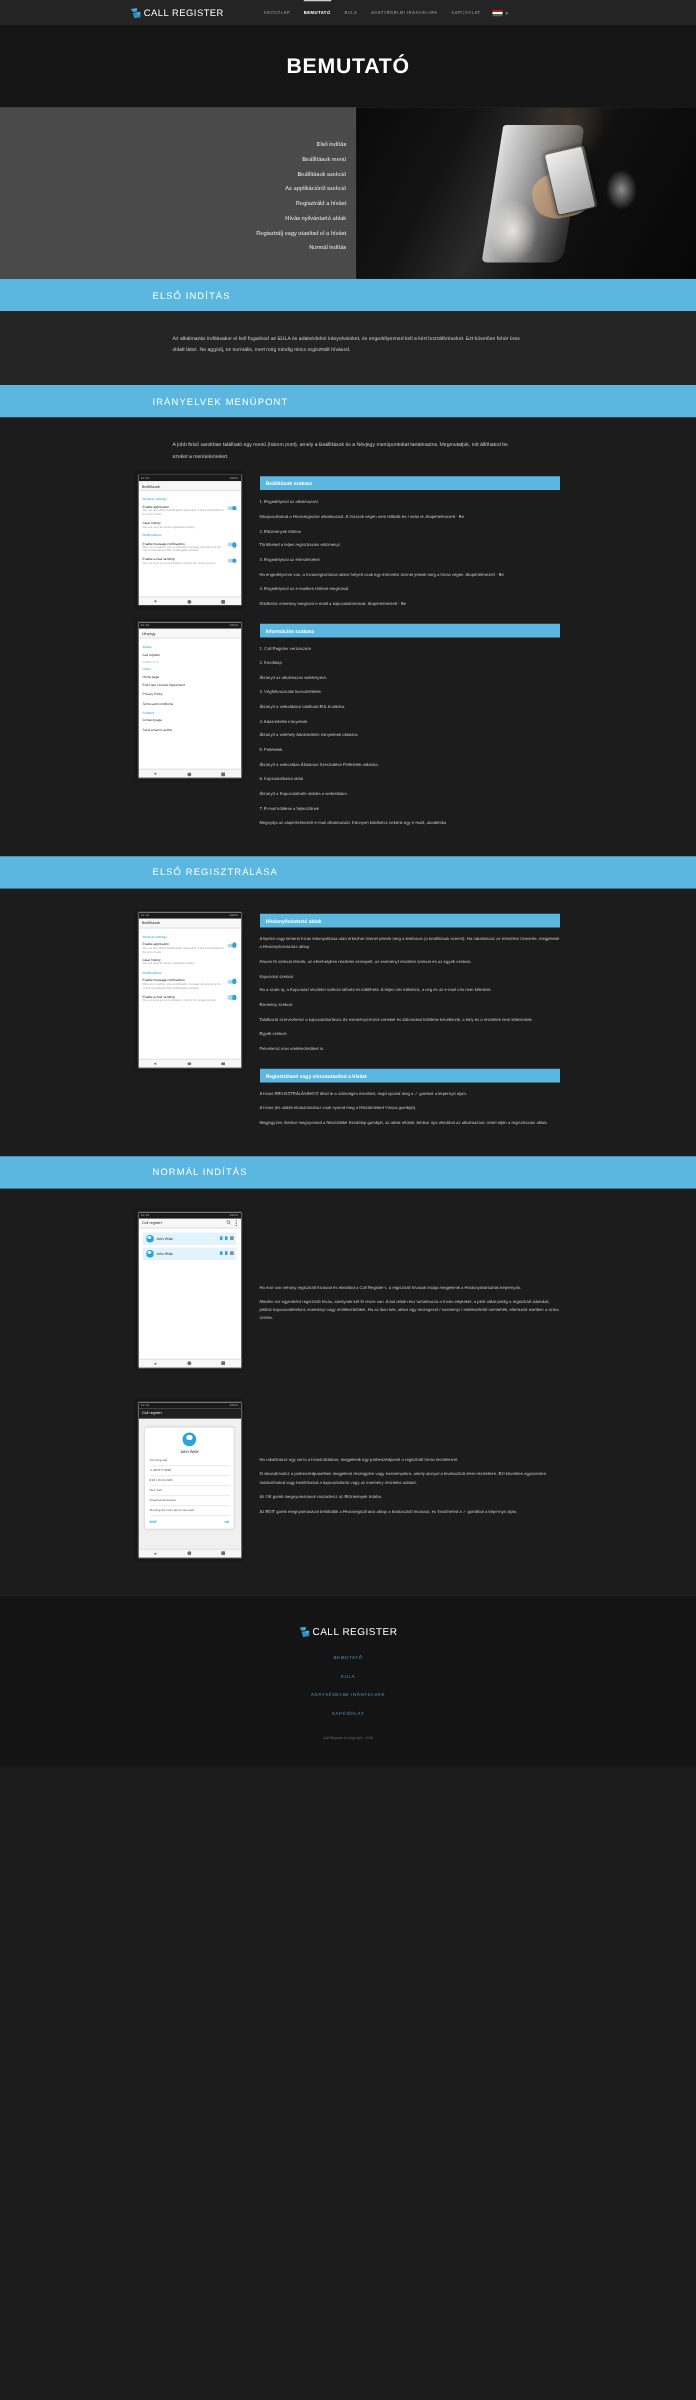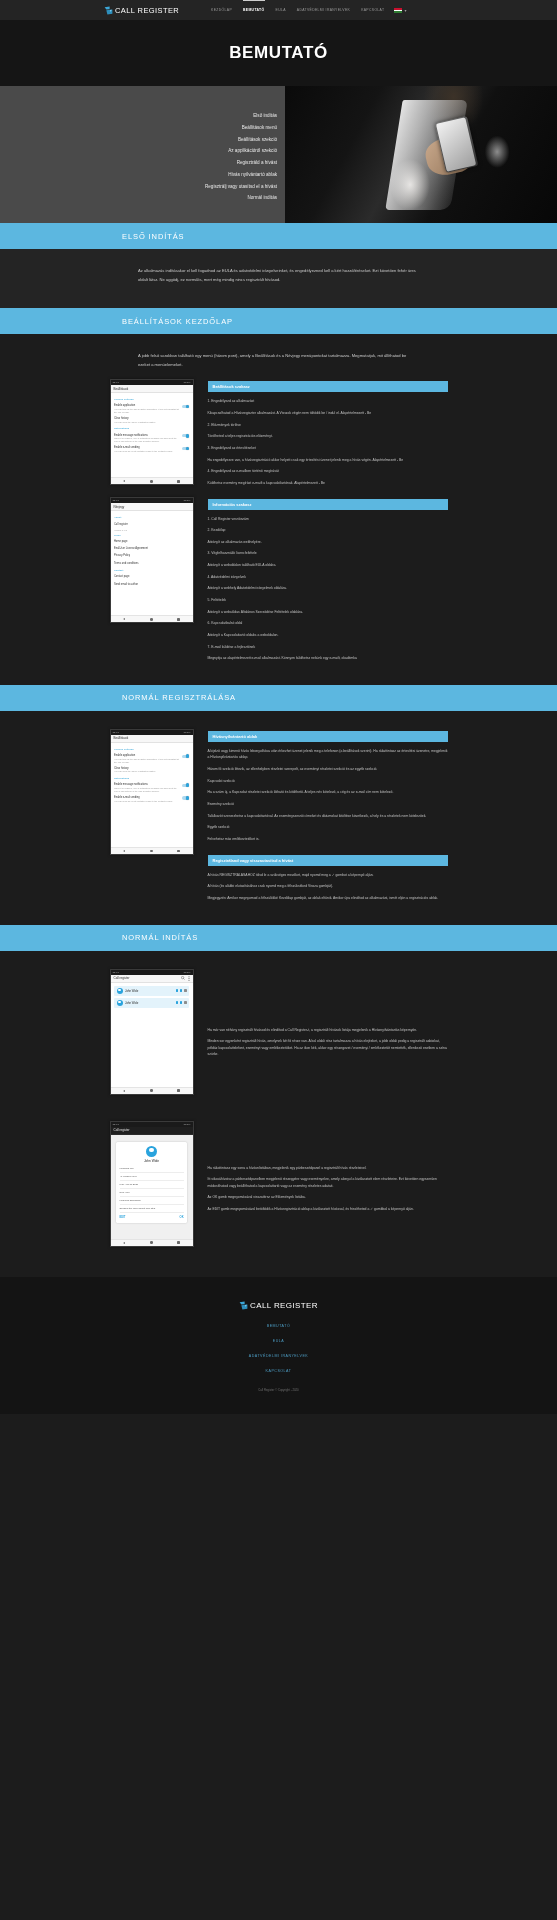--- a/index.html
+++ b/index.html
@@ -497,21 +497,21 @@
 <div class="band">
   <span class="band-title">ELSŐ INDÍTÁS</span>
 </div>
 <div class="content">
   <div class="wrap">
     <p class="body">Az alkalmazás indításakor el kell fogadnod az EULA és adatvédelmi irányelveinket, és engedélyezned kell a kért hozzáféréseket. Ezt követően fehér üres oldalt látsz. Ne aggódj, ez normális, mert még mindig nincs regisztrált hívásod.</p>
   </div>
 </div>
 
 <div class="band">
-  <span class="band-title">BEÁLLÍTÁSOK KEZDŐLAP</span>
+  <span class="band-title">IRÁNYELVEK MENÜPONT</span>
 </div>
 <div class="content dark">
   <div class="wrap" style="margin-bottom:10px;">
     <p class="body">A jobb felső sarokban található egy menü (három pont), amely a Beállítások és a Névjegy menüpontokat tartalmazza. Megmutatjuk, mit állíthatod be ezeket a menüelemeket.</p>
   </div>
 
   <div class="two-col">
     <div class="col-phone">
       <div class="phone">
         <div class="phone-status">
@@ -612,21 +612,21 @@
       <p class="small">6. Kapcsolatbalsó oldal</p>
       <p class="small">Átirányít a Kapcsolattartó oldalra a weboldalon.</p>
       <p class="small">7. E-mail küldése a fejlesztőnek</p>
       <p class="small">Megnyitja az alapértelmezett e-mail alkalmazást. Könnyen küldhetsz nekünk egy e-mailt, okaditmka</p>
       <p class="small"></p>
     </div>
   </div>
 </div>
 
 <div class="band">
-  <span class="band-title">NORMÁL REGISZTRÁLÁSA</span>
+  <span class="band-title">ELSŐ REGISZTRÁLÁSA</span>
 </div>
 <div class="content dark">
   <div class="two-col">
     <div class="col-phone">
       <div class="phone">
         <div class="phone-status">
           <span class="st-left">11:14</span>
           <span class="st-right">100%</span>
         </div>
         <div class="phone-appbar">

